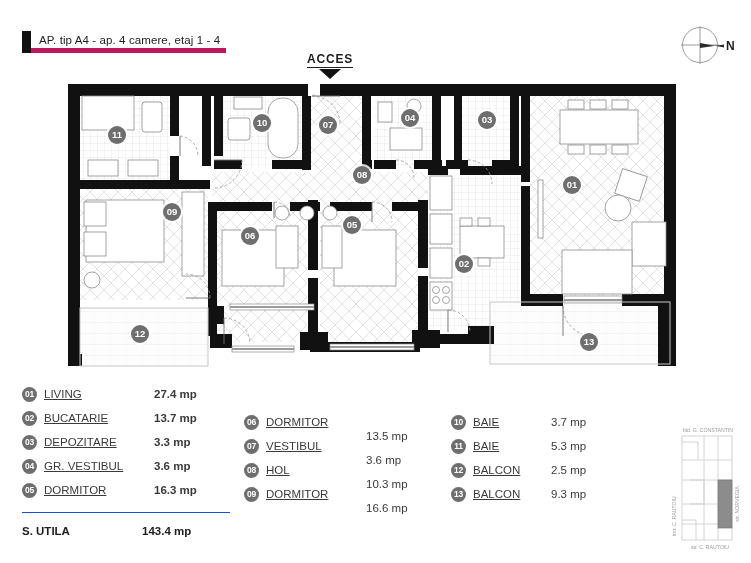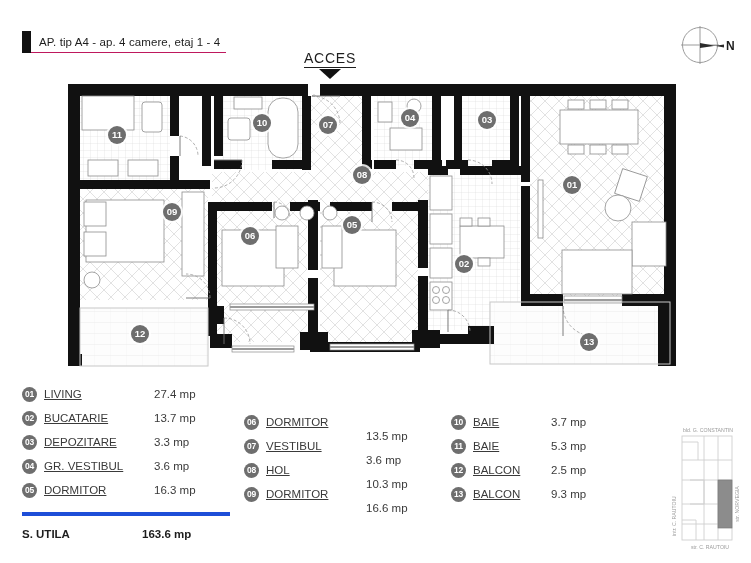--- a/index.html
+++ b/index.html
@@ -29,39 +29,40 @@
     width: 9px;
     background: #111111;
   }
   #header-title {
     font-size: 11.5px;
     color: #1d1d1d;
     letter-spacing: .1px;
     padding: 0 6px 0 8px;
     display: flex;
     align-items: center;
-    border-bottom: 1px solid #be185d;
+    border-bottom: 5px solid #be185d;
     white-space: nowrap;
   }
 
   
   #acces {
     position: absolute;
     left: 302px;
     top: 49px;
     width: 56px;
     text-align: center;
   }
   #acces-label {
-    font-size: 14px;
+    font-size: 12px;
     letter-spacing: .8px;
     color: #1d1d1d;
     border-bottom: 1.4px solid #1d1d1d;
     display: inline-block;
     padding-bottom: 1px;
+    font-weight: bold;
   }
   #acces-arrow {
     margin: 1px auto 0;
     width: 0; height: 0;
     border-left: 11px solid transparent;
     border-right: 11px solid transparent;
     border-top: 10px solid #111111;
   }
 
   
@@ -115,30 +116,30 @@
     flex: 1 1 auto;
     text-decoration: underline;
   }
   .legend-area {
     font-size: 11.5px;
     color: #3a3a3a;
     white-space: nowrap;
     text-align: left;
   }
   .c1 .legend-name { max-width: 112px; }
-  .c1 .legend-area { width: 90px; }
+  .c1 .legend-area { width: 90px; font-weight: bold; }
   .c2 .legend-name { max-width: 100px; }
   .c2 .legend-area { width: 80px; margin-top: 28px; }
   .c3 .legend-name { max-width: 86px; }
   .c3 .legend-area { width: 60px; }
 
   #totals {
     margin-top: 6px;
     width: 208px;
-    border-top: 4px solid #1d4ed8;
+    border-top: 1px solid #1d4ed8;
     padding-top: 7px;
   }
   .total-row {
     display: flex;
     height: 21px;
     align-items: center;
     font-weight: bold;
     font-size: 11.5px;
     color: #1d1d1d;
   }
@@ -534,21 +535,21 @@
         <span class="badge">13</span>
         <span class="legend-name">BALCON</span>
         <span class="legend-area">9.3 mp</span>
       </div>
     </div>
   </div>
 
   <div id="totals">
     <div class="total-row">
       <span class="total-label">S. UTILA</span>
-      <span class="total-value">163.6 mp</span>
+      <span class="total-value">143.4 mp</span>
     </div>
   </div>
 </div>
 
 <div id="sitemap">
   <svg width="80" height="132" viewBox="0 0 80 132">
     <g fill="none" stroke="#cfcfcf" stroke-width="0.9">
       <rect x="14" y="16" width="50" height="104"></rect>
       <path d="M14,40 H64 M14,60 H64 M14,84 H64 M14,104 H64"></path>
       <path d="M36,16 V120 M50,16 V120"></path>

